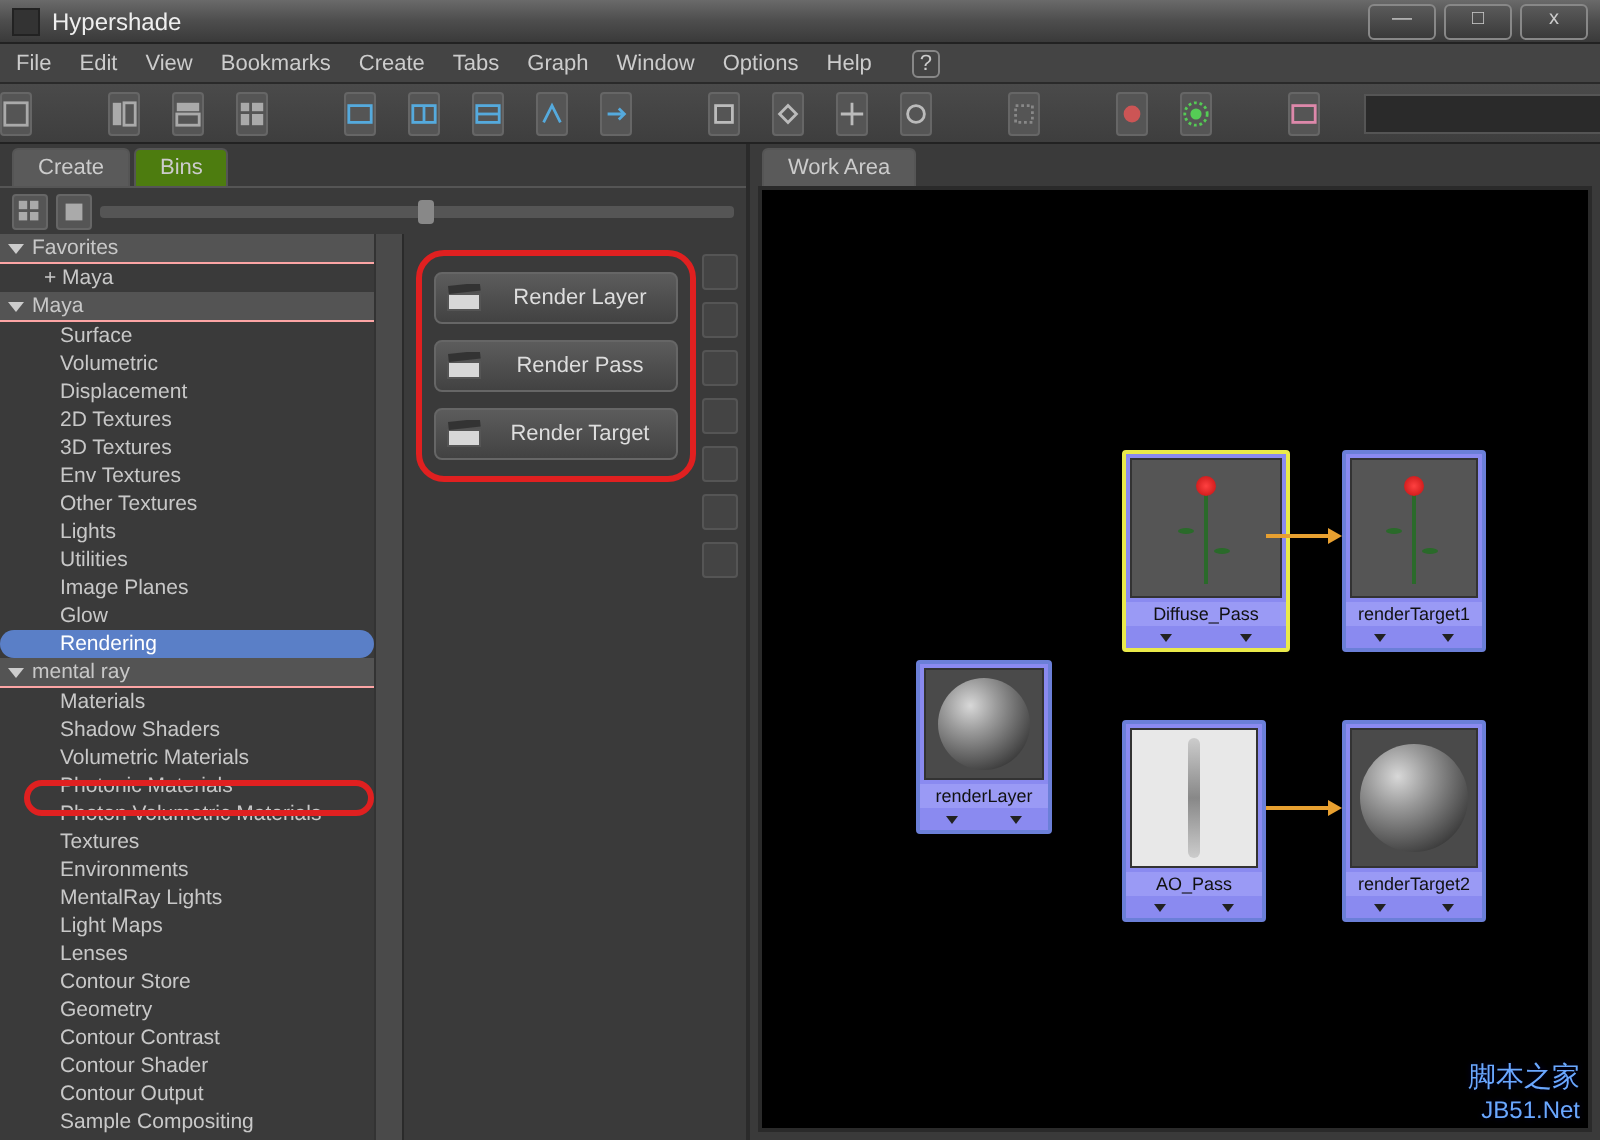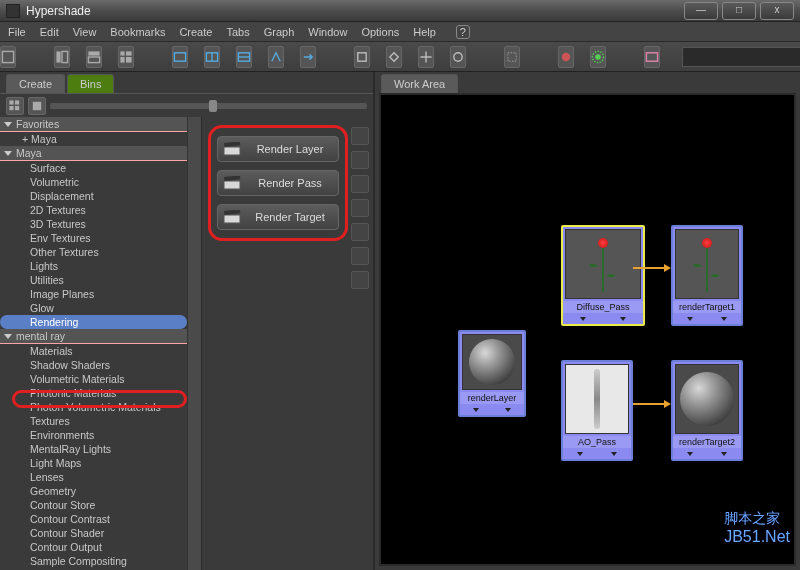--- a/index.html
+++ b/index.html
@@ -61,22 +61,22 @@
 .node { position: absolute; border: 2px solid #6b7fd8; background: #8a8af0; border-radius: 2px; }
 .node .thumb { background: #4a4a4a; margin: 2px; border: 1px solid #333; display: flex; align-items: center; justify-content: center; }
 .node .label { color: #111; font-size: 9px; text-align: center; padding: 1px 2px; background: #9a9af5; }
 .node .footer { height: 11px; background: #8a8af0; display: flex; align-items: center; justify-content: space-around; }
 .node .footer span { width: 0; height: 0; border-left: 3px solid transparent; border-right: 3px solid transparent; border-top: 4px solid #222; }
 .node.sel { border-color: #eaea4a; }
 
 .conn { position: absolute; height: 2px; background: #e8a030; }
 .conn::after { content: ''; position: absolute; right: -6px; top: -3px; width: 0; height: 0; border-left: 7px solid #e8a030; border-top: 4px solid transparent; border-bottom: 4px solid transparent; }
 
-.watermark { position: absolute; right: 10px; bottom: 24px; font-size: 14px; color: #6aa8ff; font-family: "SimSun", serif; text-shadow: 0 0 3px #003; z-index: 10; }
-.watermark .sub { font-size: 16px; display: block; text-align: right; }
+.watermark { position: absolute; right: 10px; bottom: 8px; font-size: 14px; color: #6aa8ff; font-family: "SimSun", serif; text-shadow: 0 0 3px #003; z-index: 10; }
+.watermark .sub { font-size: 12px; display: block; text-align: right; }
 
 .sphere { width: 46px; height: 46px; border-radius: 50%; background: radial-gradient(circle at 35% 30%, #d8d8d8 0%, #9a9a9a 30%, #3a3a3a 80%, #111 100%); position: relative; }
 .sphere::after { content: ''; position: absolute; left: 12px; top: 10px; width: 28px; height: 24px; color: #555; }
 .rose { width: 48px; height: 60px; position: relative; }
 .rose .stem { position: absolute; left: 50%; top: 12px; width: 2px; height: 46px; background: #2a6a2a; transform: translateX(-50%); }
 .rose .bud { position: absolute; left: 50%; top: 4px; width: 10px; height: 10px; background: radial-gradient(#ff4040,#c01010); border-radius: 50%; transform: translateX(-50%); }
 .rose .leaf { position: absolute; width: 8px; height: 3px; background: #2a6a2a; border-radius: 50%; }
 </style>
 </head>
 <body>
@@ -263,22 +263,22 @@
           <div class="tree-item indent2">Materials</div>
           <div class="tree-item indent2">Shadow Shaders</div>
           <div class="tree-item indent2">Volumetric Materials</div>
           <div class="tree-item indent2">Photonic Materials</div>
           <div class="tree-item indent2">Photon Volumetric Materials</div>
           <div class="tree-item indent2">Textures</div>
           <div class="tree-item indent2">Environments</div>
           <div class="tree-item indent2">MentalRay Lights</div>
           <div class="tree-item indent2">Light Maps</div>
           <div class="tree-item indent2">Lenses</div>
+          <div class="tree-item indent2">Contour Store</div>
           <div class="tree-item indent2">Geometry</div>
-          <div class="tree-item indent2">Contour Store</div>
           <div class="tree-item indent2">Contour Contrast</div>
           <div class="tree-item indent2">Contour Shader</div>
           <div class="tree-item indent2">Contour Output</div>
           <div class="tree-item indent2">Sample Compositing</div>
           <div class="tree-item indent2">Data Conversion</div>
 
         </div>
         <div class="treescroll"></div>
       </div>
       <div class="rendercol">

